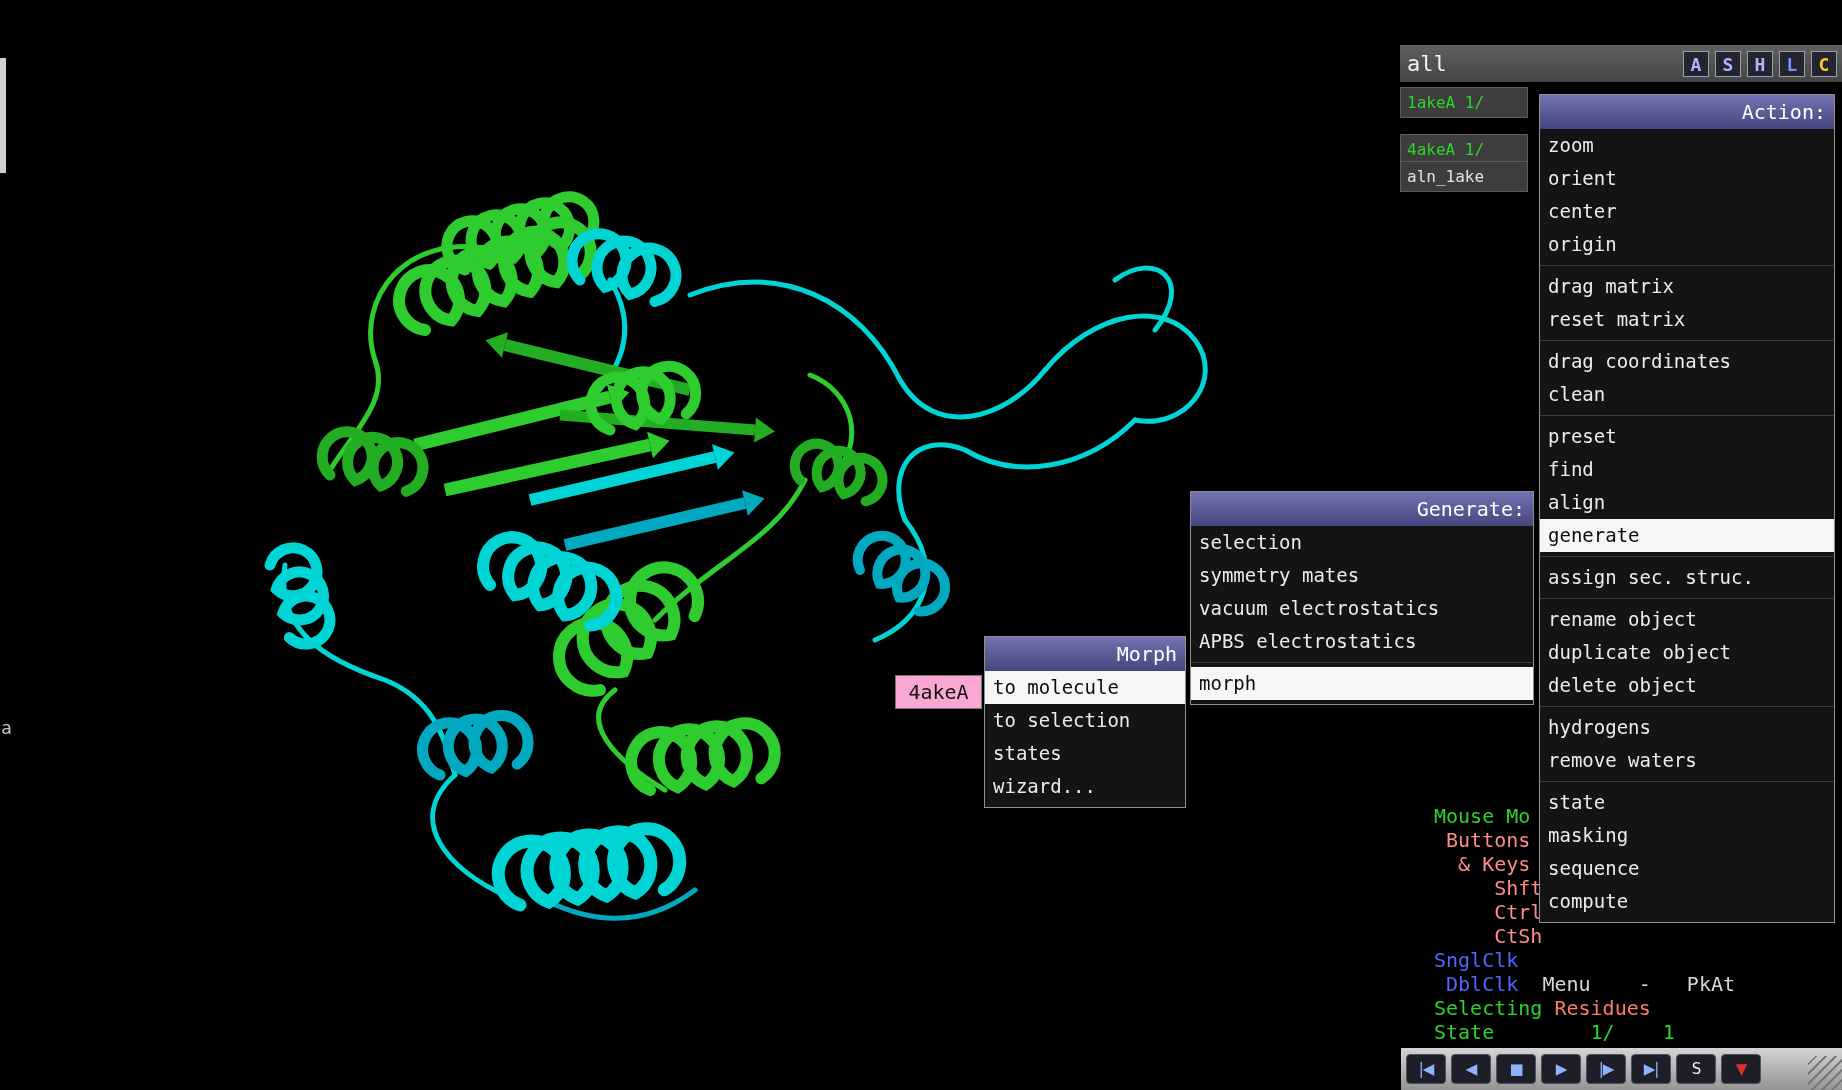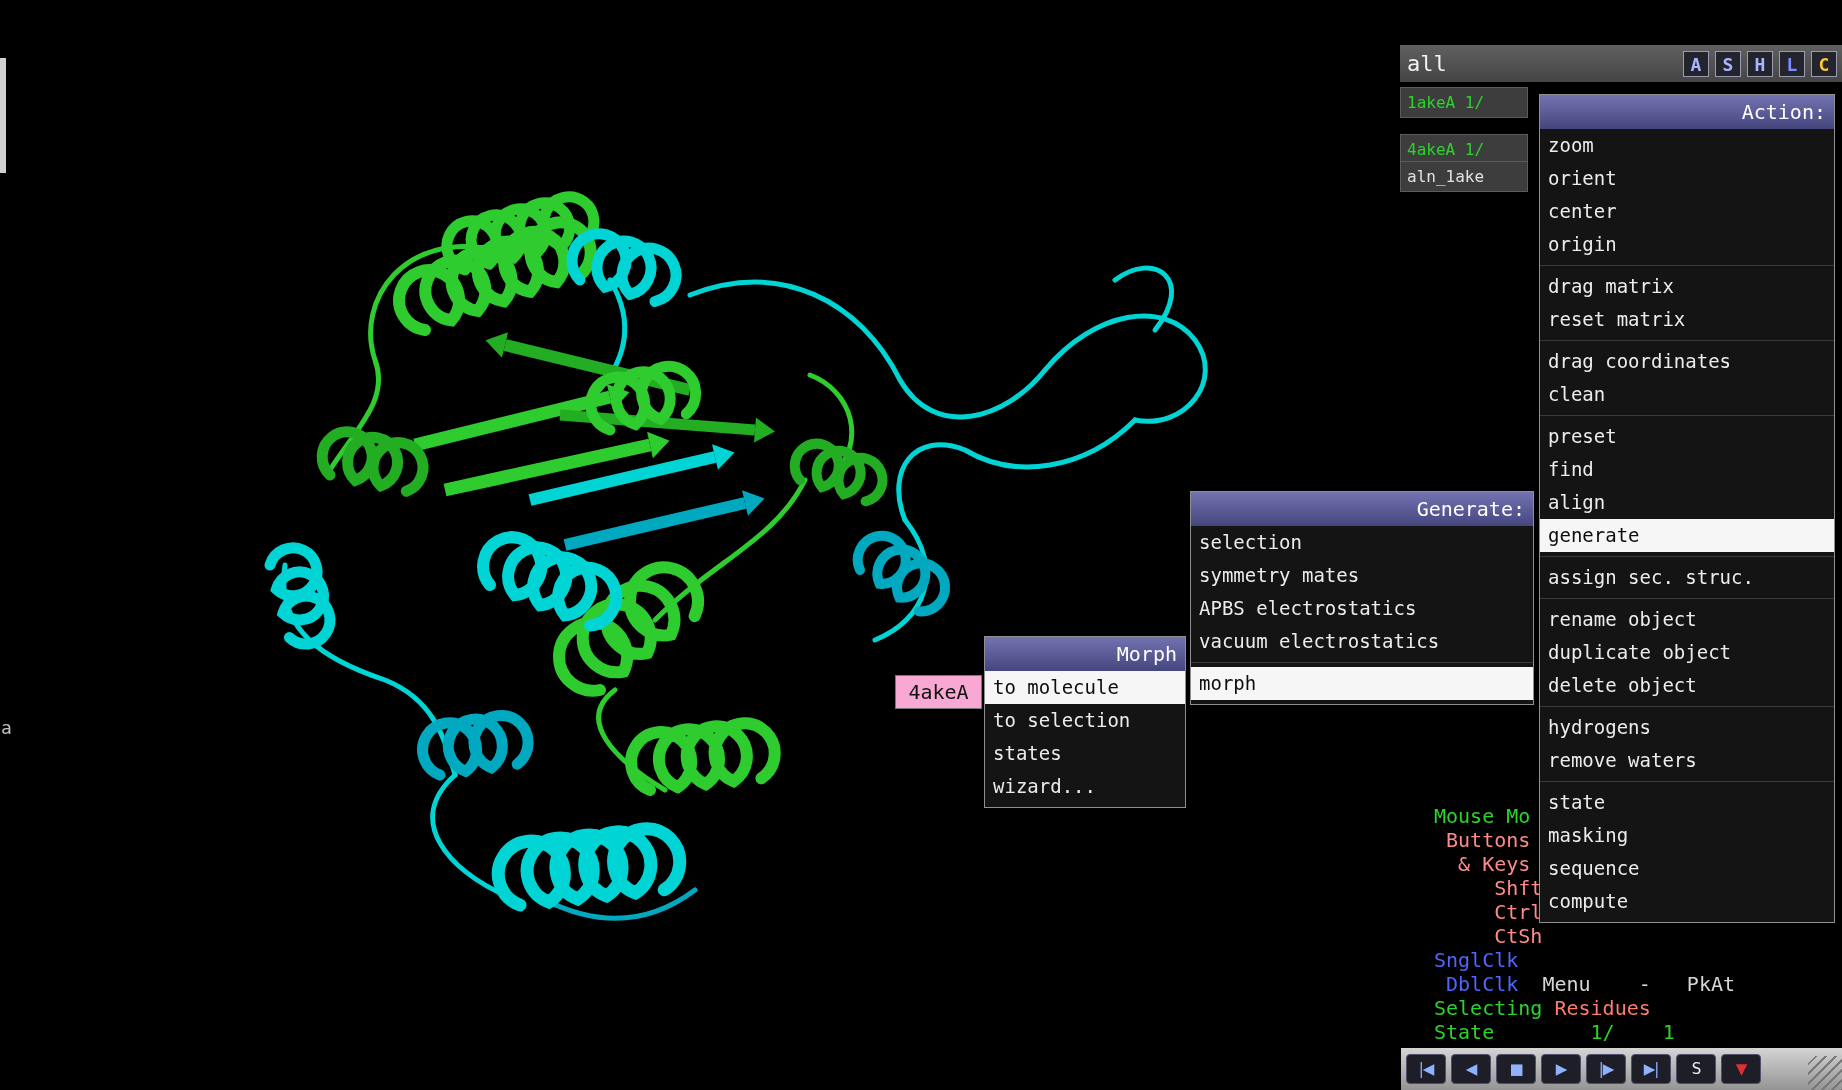--- a/index.html
+++ b/index.html
@@ -170,22 +170,22 @@
         <div class="menu-sep"></div>
         <div class="menu-item">state</div>
         <div class="menu-item">masking</div>
         <div class="menu-item">sequence</div>
         <div class="menu-item">compute</div>
       </div>
     <div class="menu" style="left:1190px;top:446px;width:344px;z-index:11;">
         <div class="menu-title">Generate:</div>
         <div class="menu-item">selection</div>
         <div class="menu-item">symmetry mates</div>
+        <div class="menu-item">vacuum electrostatics</div>
         <div class="menu-item">APBS electrostatics</div>
-        <div class="menu-item">vacuum electrostatics</div>
         <div class="menu-sep"></div>
         <div class="menu-item hl">morph</div>
       </div>
     <div class="menu" style="left:984px;top:591px;width:202px;z-index:12;">
         <div class="menu-title">Morph</div>
         <div class="menu-item hl">to molecule</div>
         <div class="menu-item">to selection</div>
         <div class="menu-item">states</div>
         <div class="menu-item">wizard...</div>
       </div>

